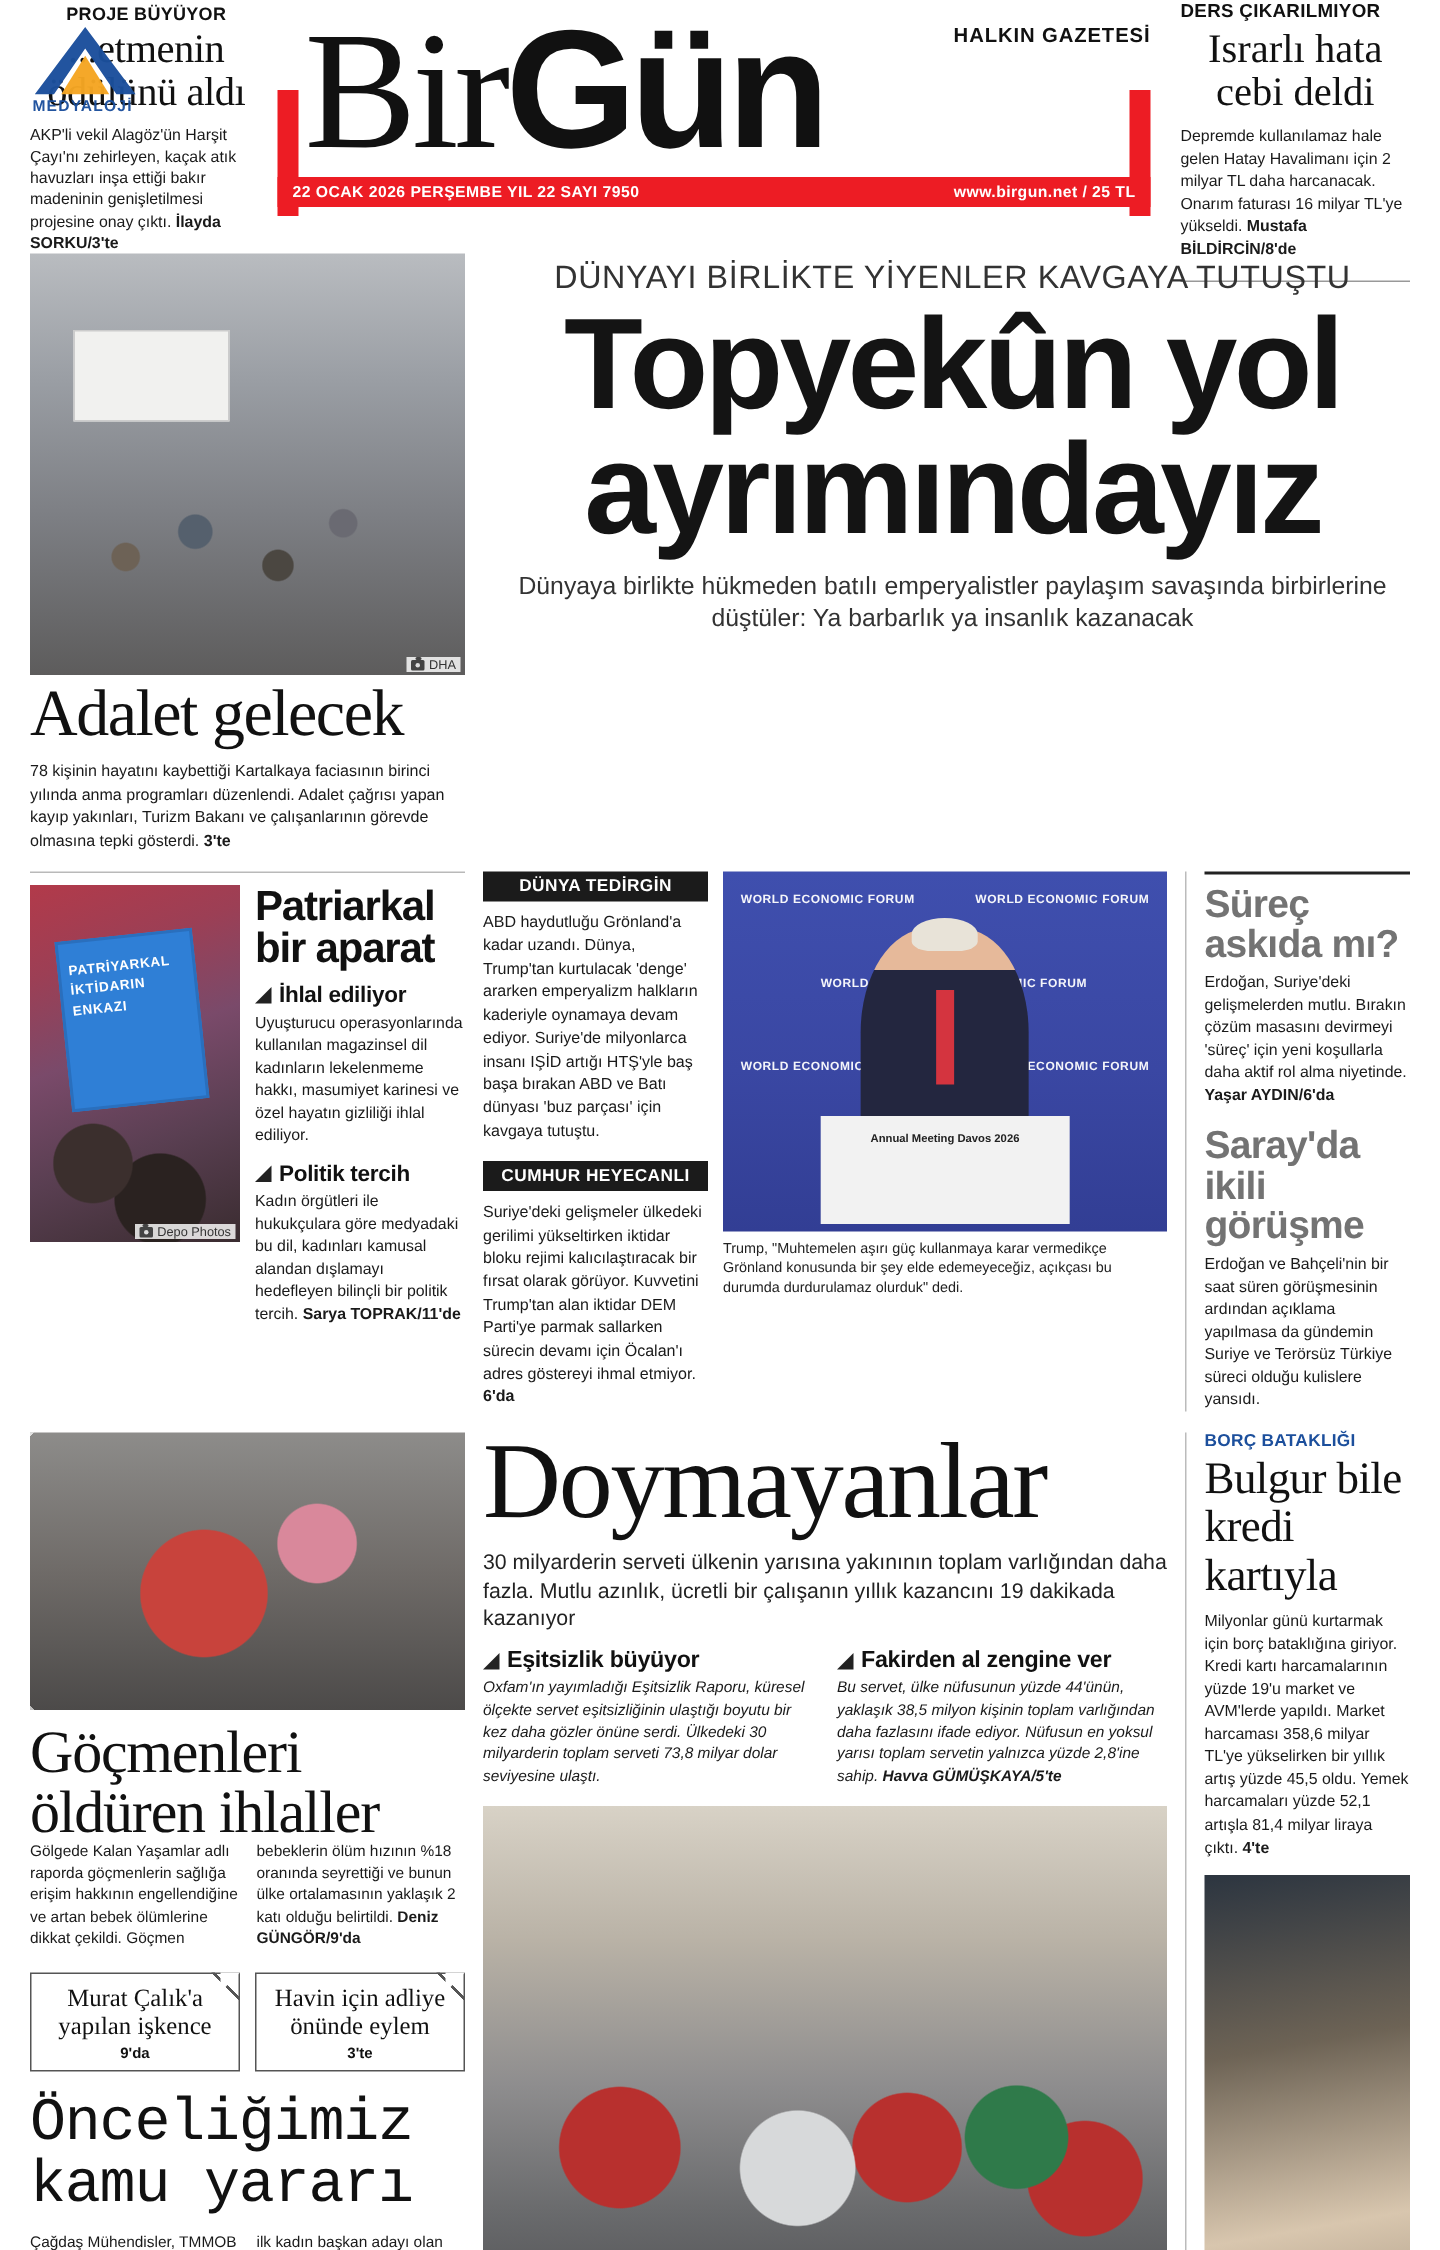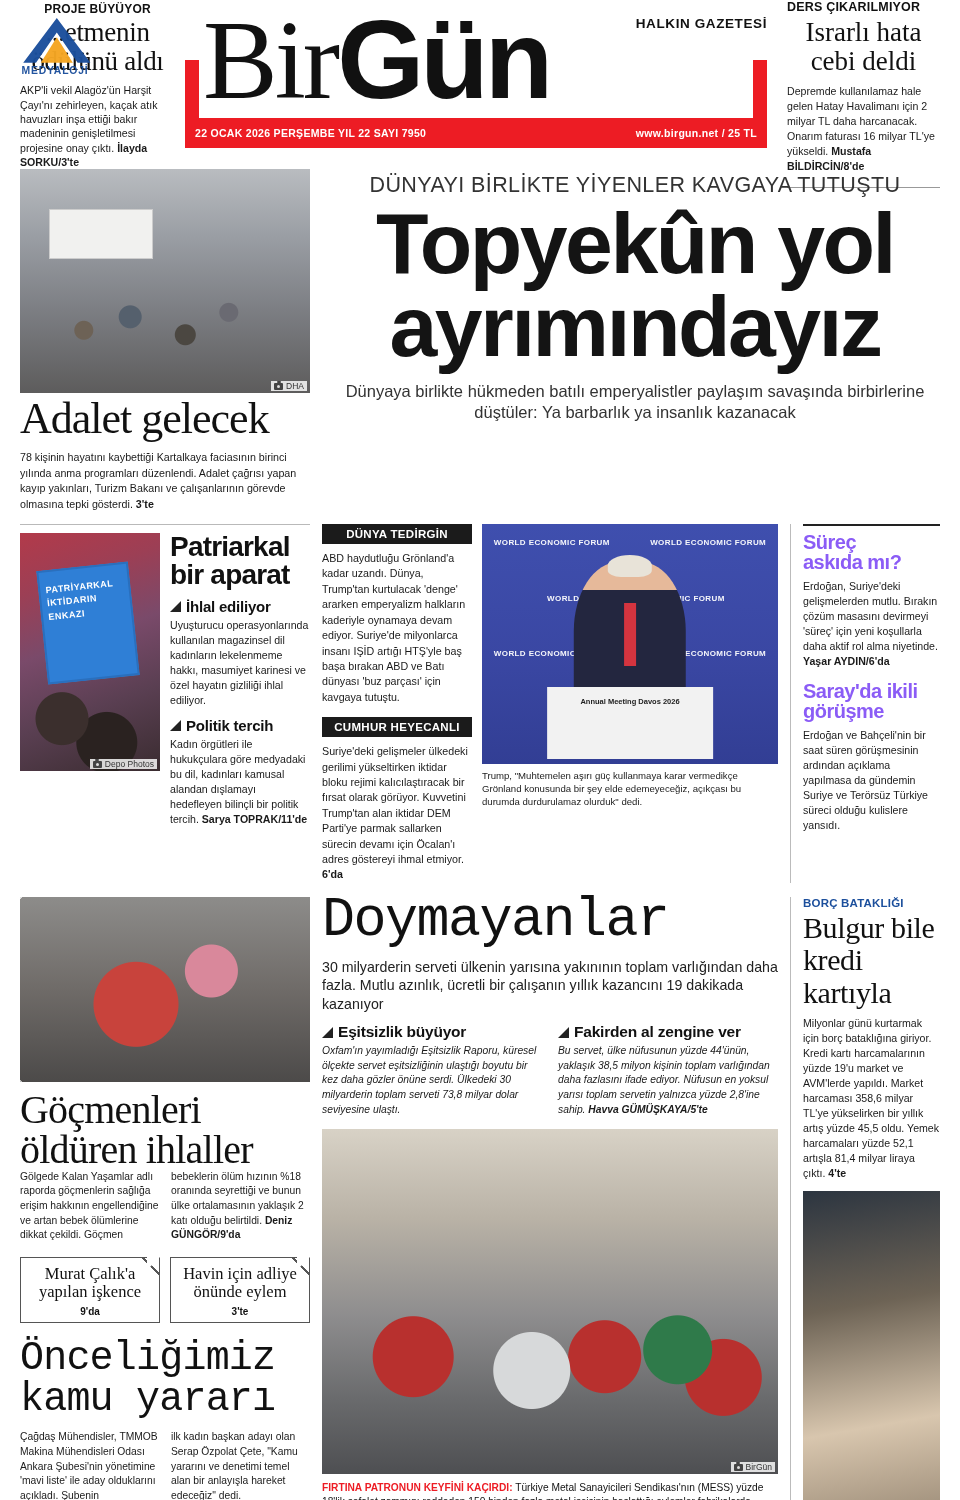--- a/index.html
+++ b/index.html
@@ -48,21 +48,21 @@
   }
   .bg-wrap { position: relative; height: 135px; }
   .bg-logo {
     font-family: "Liberation Serif", serif;
     font-size: 112px; line-height: 108px; letter-spacing: -3px;
     position: absolute; left: 18px; top: 6px; white-space: nowrap;
   }
   .bg-logo .b1 { font-weight: normal; }
   .bg-logo .b2 { font-weight: bold; font-family: "Liberation Sans", sans-serif; letter-spacing: -4px;}
   .redbar {
-    position: absolute; left: 0; right: 8px; top: 118px; height: 30px;
+    position: absolute; left: 0; right: 8px; top: 118px; height: 20px;
     background: #ed1c24; color: #fff;
     display: flex; align-items: center; justify-content: space-between;
     padding: 0 10px; font-size: 10.5px; font-weight: bold; letter-spacing: .3px;
     z-index: 0;
   }
   .red-left-tab {
     position: absolute; left: 0; top: 60px; width: 14px; height: 84px;
     background: #ed1c24; z-index: 0;
   }
   .red-right-tab {
@@ -141,31 +141,31 @@
   .mid-c1 { width: 150px; }
   .mid-c2 { flex: 1; padding-left: 10px; }
   .blackbar {
     background: #1b1b1b; color: #fff; text-align: center;
     font-size: 11.5px; font-weight: bold; padding: 4px 0; letter-spacing: .3px;
   }
   .mid-c1 .body-txt { margin-top: 7px; font-size: 10.7px; line-height: 1.44;}
   .cap { font-size: 9.6px; line-height: 1.34; color: #222; margin-top: 6px; }
 
   .col-right h3 {
-    font-size: 20px; font-weight: bold; color: #8b5cf6; line-height: 1.02;
+    font-size: 26px; font-weight: bold; color: #737373; line-height: 1.02;
     letter-spacing: -.5px;
   }
   .col-right .body-txt { margin-top: 6px; font-size: 10.6px; }
   .col-right .gap { height: 12px; }
 
   
   .band3 { display: flex; margin-top: 14px; }
   .doy h2 {
-    font-family: Liberation Mono, monospace; font-weight: normal;
-    font-size: 55px; line-height: 1; letter-spacing: -1.5px; margin-top: -4px;
+    font-family: Liberation Serif, serif; font-weight: normal;
+    font-size: 72px; line-height: 1; letter-spacing: -1.5px; margin-top: -4px;
   }
   .doy .lede { font-size: 14.2px; line-height: 1.3; color: #222; margin-top: 10px; }
   .doy-cols { display: flex; gap: 16px; margin-top: 10px; }
   .doy-cols > div { flex: 1; }
   .doy-cols .sub-h { font-size: 15.5px; margin-top: 0; }
   .doy-cols .body-txt { margin-top: 3px; font-size: 10.3px; line-height: 1.42; font-style: italic; }
 
   .goc h2 {
     font-family: "Liberation Serif", serif; font-weight: normal;
     font-size: 40px; line-height: 1.0; letter-spacing: -.8px;
@@ -313,21 +313,21 @@
       <div class="body-txt">
         <span>Depremde kullanılamaz hale gelen Hatay Havalimanı için 2 milyar TL daha harcanacak. Onarım faturası 16 milyar TL'ye yükseldi. </span><b>Mustafa BİLDİRCİN/8'de</b>
       </div>
       <div class="rule"></div>
     </div>
   </div>
 
   <div class="lead">
 
     <div class="lead-photo">
-      <div class="photo ph-crowd" style="height:224px">
+      <div class="photo ph-crowd" style="height:281px">
         <div class="banner"></div>
         <div class="credit">
           <span class="cam"></span>
           <span>DHA</span>
         </div>
       </div>
       <div class="adalet">
         <h2>Adalet gelecek</h2>
         <div class="body-txt">
           <span>78 kişinin hayatını kaybettiği Kartalkaya faciasının birinci yılında anma programları düzenlendi. Adalet çağrısı yapan kayıp yakınları, Turizm Bakanı ve çalışanlarının görevde olmasına tepki gösterdi. </span><b>3'te</b>

